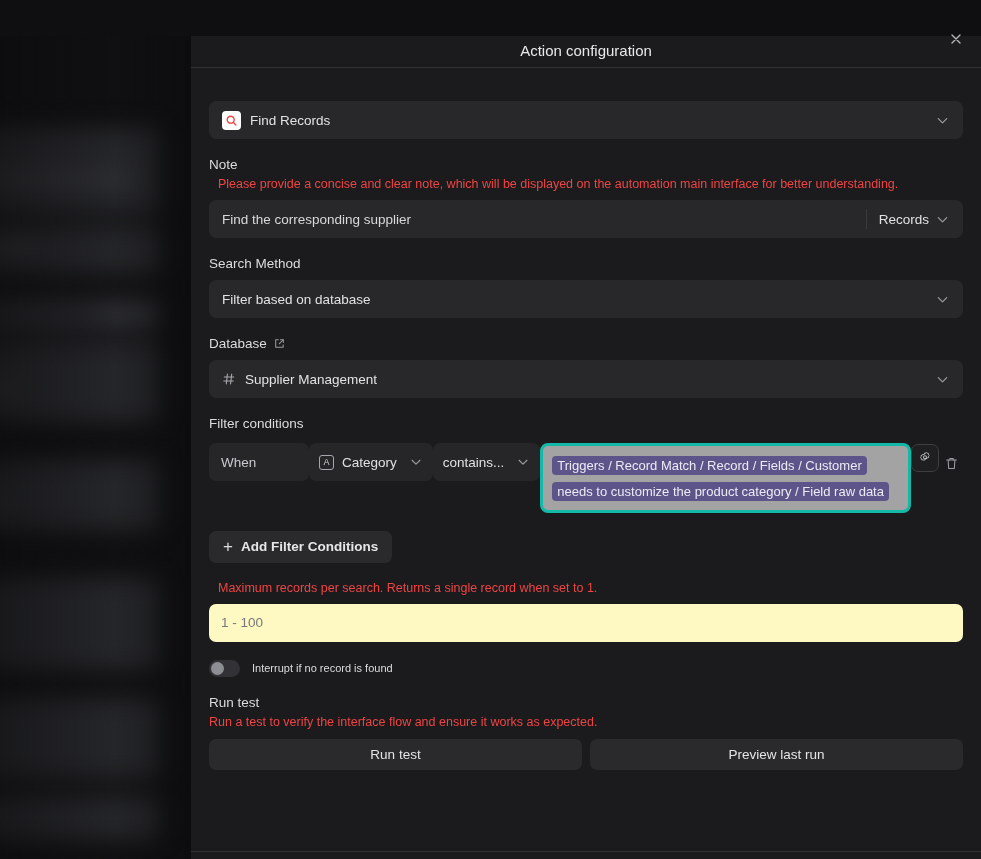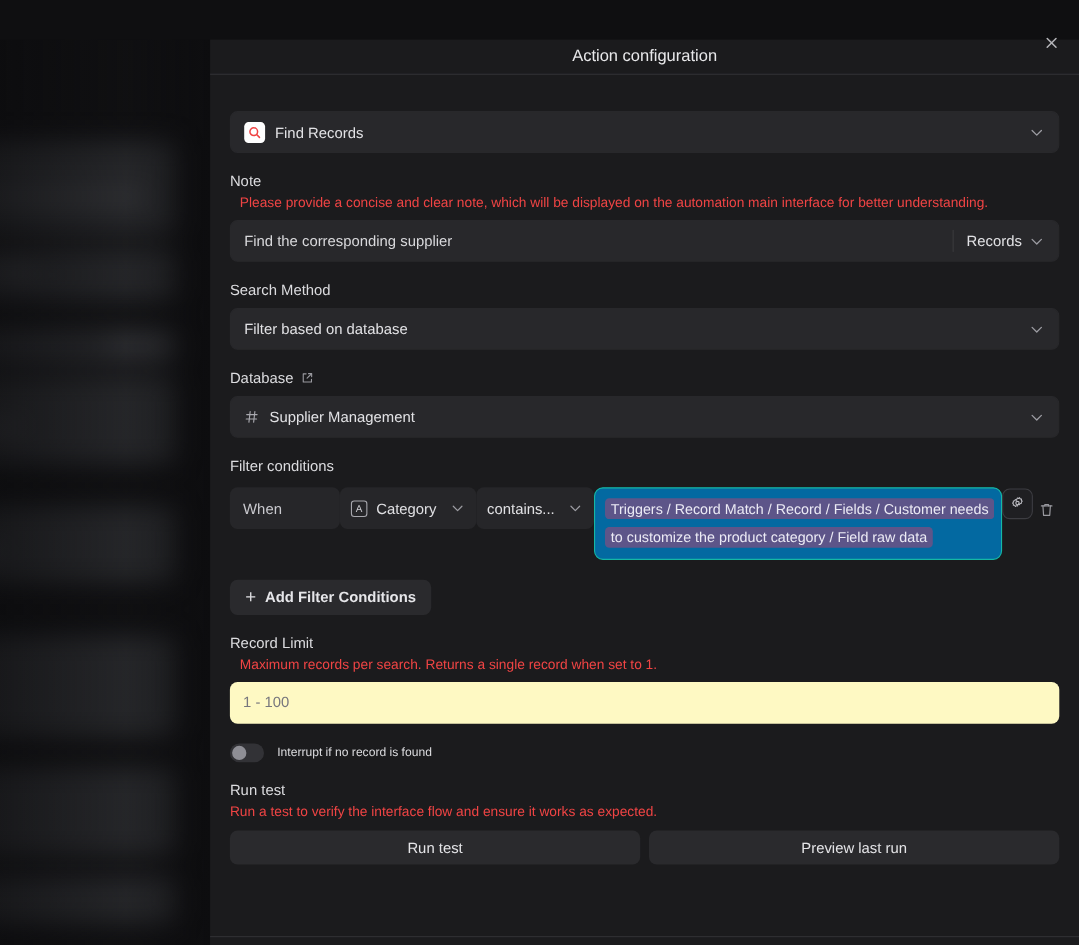--- a/index.html
+++ b/index.html
@@ -104,21 +104,21 @@
     font-size: 13.5px; color: #e0e0e3; cursor: pointer; flex: 0 0 auto;
   }
   .sel-box .chev { color: #9b9ba1; display: flex; margin-left: 4px; }
   .type-icon {
     width: 15px; height: 15px; border: 1.3px solid #a7a7ad; border-radius: 3px;
     display: flex; align-items: center; justify-content: center;
     font-size: 9px; color: #cfcfd4; line-height: 1;
   }
   .value-box {
     flex: 1 1 auto; min-height: 44px;
-    background: #0369a1; border: 1px solid #14b8a6; border-radius: 8px;
+    background: #a3a3a3; border: 3px solid #14b8a6; border-radius: 8px;
     padding: 6px 9px; line-height: 1.62;
   }
   .token {
     font-size: 13px; color: #ecebf5;
     background: #5d5589; border-radius: 4px;
     padding: 2px 5px;
     box-decoration-break: clone; -webkit-box-decoration-break: clone;
   }
   .gear-btn {
     flex: 0 0 auto; width: 28px; height: 28px; margin-top: 1px;
@@ -335,21 +335,20 @@
           </div>
         </div>
 
         <button class="add-btn">
           <span class="plus">+</span>
           <span>Add Filter Conditions</span>
         </button>
       </div>
 
       <div class="section">
-        <div class="field-label">Record Limit</div>
         <div class="hint">Maximum records per search. Returns a single record when set to 1.</div>
         <div class="placeholder-input">
           <span>1 - 100</span>
         </div>
       </div>
 
       <div class="toggle-row">
         <div class="toggle">
           <div class="knob"></div>
         </div>

